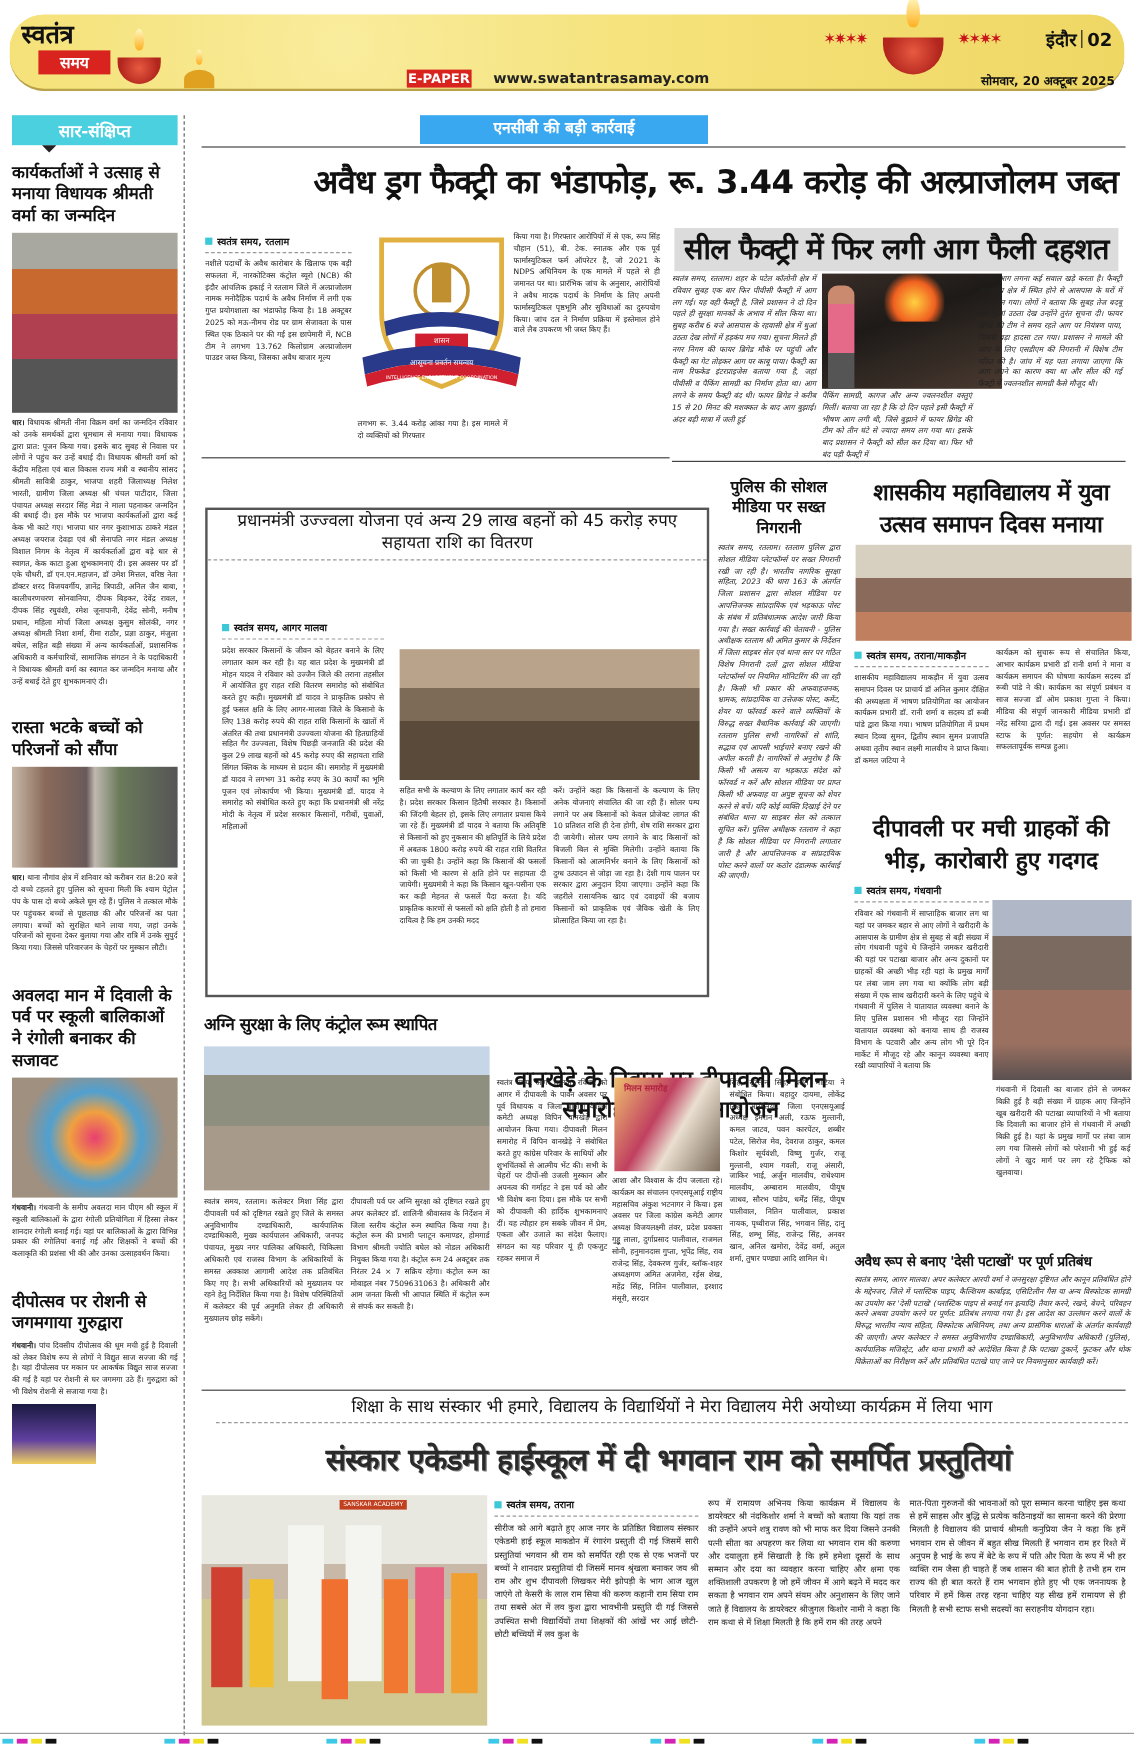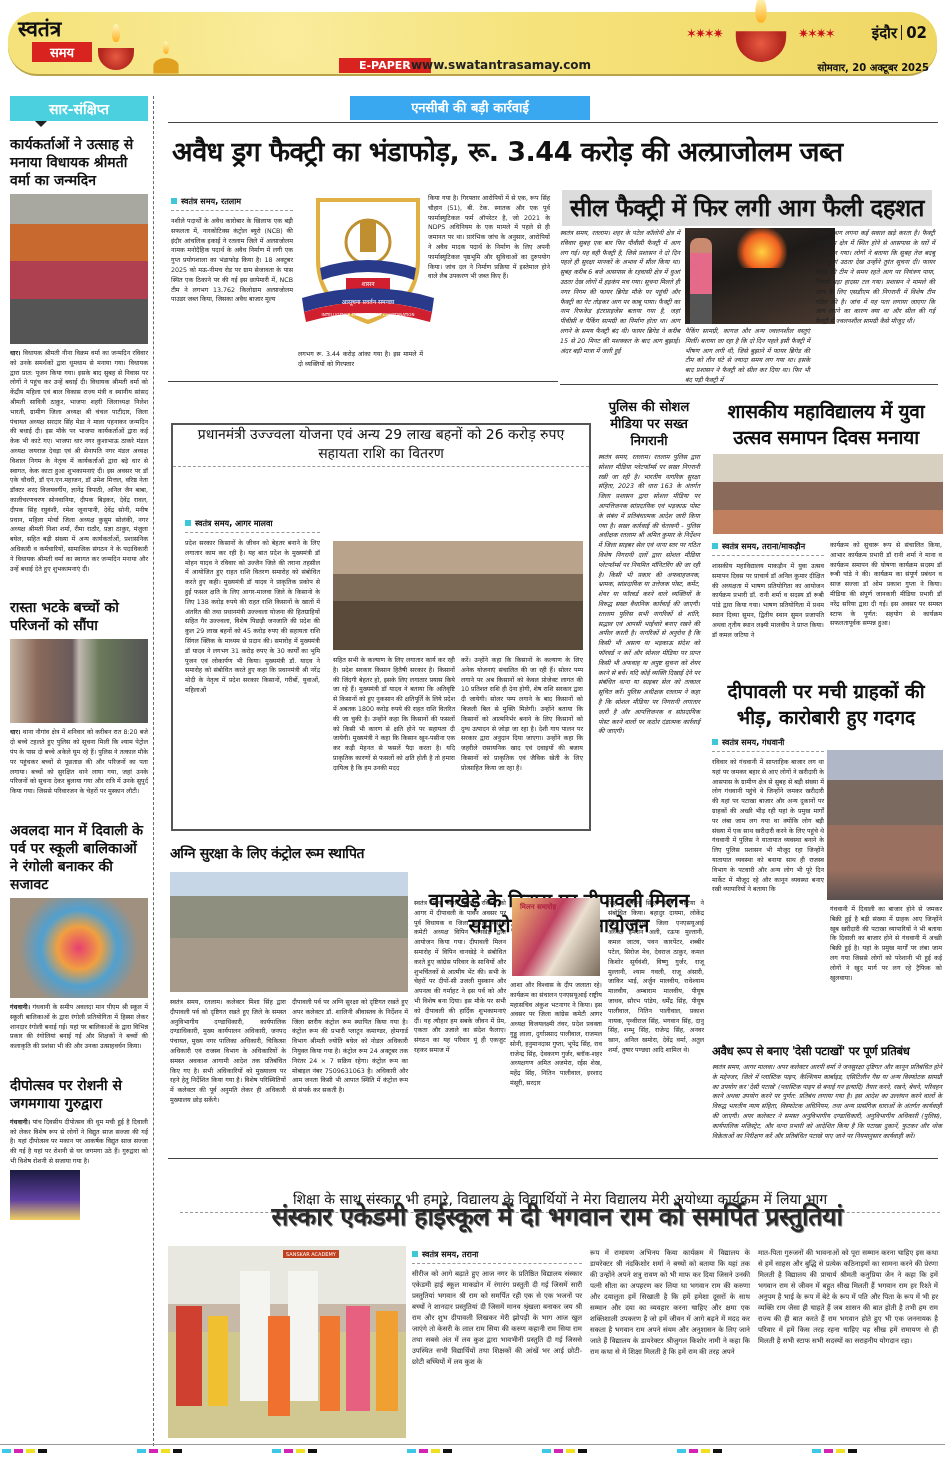--- a/index.html
+++ b/index.html
@@ -8,39 +8,39 @@
 
   .masthead { position: absolute; left: 8px; top: 12px; width: 929px; height: 64px; background: #f5e27a;
     background-image: radial-gradient(circle at 30% 40%, #f9ec9c 0, #f5e27a 40%, #efd764 100%); border-bottom: 2px solid #b9a24a; border-radius: 29px; }
   .logo { position: absolute; left: 10px; top: 4px; width: 58px; }
   .logo-top { font-family: "DejaVu Serif", serif; font-weight: bold; font-size: 21px; color: #111; line-height: 26px; }
   .logo-bottom { display: inline-block; background: #d9231f; color: #fff; font-weight: bold; font-size: 13px; padding: 1px 18px; margin-left: 14px; }
   .diya { position: absolute; width: 36px; height: 30px; }
   .diya .bowl { position: absolute; bottom: 0; left: 0; width: 36px; height: 22px; border-radius: 0 0 18px 18px; background: radial-gradient(circle at 50% 40%, #e85a40, #b3261e 70%); }
   .diya .flame { position: absolute; left: 14px; top: -16px; width: 8px; height: 18px; border-radius: 50% 50% 40% 40%; background: linear-gradient(#fff8c0, #ffb020); }
   .masthead-title { position: absolute; left: 215px; top: 6px; font-size: 23px; color: #a4121a; font-weight: bold; letter-spacing: -0.5px; }
-  .epaper { position: absolute; left: 331px; top: 46px; background: #d9231f; color: #fff; font-size: 11px; font-weight: bold; padding: 1px 20px; text-align: center; }
+  .epaper { position: absolute; left: 331px; top: 46px; background: #d9231f; color: #fff; font-size: 11px; font-weight: bold; padding: 1px 1px; text-align: center; }
   .website { position: absolute; left: 403px; top: 46px; font-size: 12px; font-weight: bold; color: #222; }
   .city-page { position: absolute; right: 10px; top: 10px; font-size: 15px; font-weight: bold; }
   .city-page .sep { display: inline-block; width: 1px; height: 15px; background: #222; margin: 0 4px; vertical-align: -2px; }
   .date { position: absolute; right: 8px; top: 48px; font-size: 10px; font-weight: bold; }
   .stars { position: absolute; top: 14px; color: #c8141a; font-size: 13px; letter-spacing: -2px; }
 
   .col-left { position: absolute; left: 10px; top: 96px; width: 138px; }
   .col-divider { position: absolute; left: 153px; top: 96px; width: 0; height: 1350px; border-left: 1px dashed #666; }
   .pill { background: #4bd0e0; color: #fff; font-weight: bold; text-align: center; font-size: 14px; padding: 3px 0; position: relative; }
   .pill::after { content: ""; position: absolute; left: 25px; bottom: -6px; border-left: 6px solid transparent; border-right: 6px solid transparent; border-top: 6px solid #222; }
   .h-left { font-weight: bold; font-size: 14px; line-height: 18px; margin: 25px 0 5px; }
   .photo { background: #8a8070; position: relative; overflow: hidden; }
   .tiny { font-size: 6.3px; line-height: 9.8px; text-align: justify; color: #222; }
   .tiny b { font-weight: bold; }
 
   .kicker { position: absolute; left: 350px; top: 96px; width: 240px; height: 24px; background: #3aa8f0; color: #fff; font-weight: bold; text-align: center; font-size: 13px; line-height: 24px; }
   .rule { position: absolute; height: 0; border-top: 1px solid #444; }
-  .h-main { position: absolute; left: 172px; top: 132px; width: 760px; font-size: 27px; font-weight: bold; letter-spacing: -0.5px; white-space: nowrap; }
+  .h-main { position: absolute; left: 172px; top: 132px; width: 760px; font-size: 27px; font-weight: bold; letter-spacing: -0.5px; white-space: nowrap; text-align: right; }
 
   .byline { font-size: 8px; font-weight: bold; padding-bottom: 4px; border-bottom: 1px dashed #999; margin-bottom: 5px; }
   .byline::before { content: ""; display: inline-block; width: 6px; height: 6px; background: #3cc8d6; margin-right: 4px; }
   .abs { position: absolute; }
 
   .ncb-logo { position: absolute; left: 298px; top: 190px; width: 140px; height: 140px; }
   .seal-banner { position: absolute; left: 562px; top: 190px; width: 370px; height: 36px; background: #dcdcdc; font-size: 24px; font-weight: bold; text-align: center; line-height: 36px; letter-spacing: -0.5px; }
   .fire-photo { position: absolute; left: 685px; top: 228px; width: 150px; height: 96px; background: linear-gradient(160deg, #3a2e28 0, #1d1a18 40%, #4a3a30 100%); overflow: hidden; }
   .fire-photo .flame { position: absolute; left: 52px; top: 0; width: 50px; height: 40px; background: radial-gradient(circle at 50% 60%, #ffd040, #f06020 50%, transparent 75%); }
   .fire-photo .man { position: absolute; left: 5px; top: 10px; width: 22px; height: 86px; background: linear-gradient(#c98a70 0 18%, #e56a8a 18% 65%, #555 65%); border-radius: 8px 8px 0 0; }
@@ -58,21 +58,21 @@
   .h-diwali-crowd { position: absolute; left: 710px; top: 678px; width: 232px; font-size: 19px; line-height: 26px; text-align: center; }
   .market-photo { position: absolute; left: 827px; top: 750px; width: 116px; height: 150px; background: linear-gradient(#b0b8c8 0 20%, #7a6a60 20% 50%, #9a7060 50% 80%, #5a5050); }
 
   .h-agni { position: absolute; left: 170px; top: 843px; width: 240px; font-size: 14px; font-weight: bold; letter-spacing: -0.4px; white-space: nowrap; }
   .agni-photo { position: absolute; left: 170px; top: 872px; width: 238px; height: 120px; background: linear-gradient(#c6d6e6 0 20%, #8f8f7f 20% 55%, #a89a8a 55%); }
   .h-wankhede { position: absolute; left: 414px; top: 888px; width: 290px; font-size: 19px; text-align: center; line-height: 25px; }
   .speaker-photo { position: absolute; left: 512px; top: 898px; width: 88px; height: 78px; background: linear-gradient(120deg, #f0c070, #c04060 40%, #eadfd0 60%, #7a6a5a); }
 
   .h-patakhe { position: absolute; left: 712px; top: 1043px; width: 232px; font-size: 11.5px; font-weight: bold; letter-spacing: -0.3px; white-space: nowrap; }
 
-  .h-sanskar-kicker { position: absolute; left: 180px; top: 1162px; width: 760px; font-size: 14px; text-align: center; border-bottom: 1px dashed #999; padding-bottom: 4px; margin-top: 27px; }
+  .h-sanskar-kicker { position: absolute; left: 180px; top: 1162px; width: 760px; font-size: 14px; text-align: center; border-bottom: 1px dashed #999; padding-bottom: 4px; }
   .h-sanskar { position: absolute; left: 172px; top: 1198px; width: 770px; font-size: 25px; font-weight: bold; text-align: center; color: #2a2a2a; letter-spacing: -0.5px; text-shadow: 1px 1px 0 #888; }
   .kids-photo { position: absolute; left: 168px; top: 1246px; width: 238px; height: 192px; background: linear-gradient(#e8e8e0 0 30%, #c8b8a8 30% 45%, #d0c890 45%); overflow: hidden; }
 
   .regmarks { position: absolute; left: 0; top: 1449px; width: 945px; height: 10px; }
   .bottom-rule { position: absolute; left: 0; top: 1444px; width: 945px; border-top: 1px solid #999; }
   .reg { position: absolute; top: 0; display: flex; gap: 3px; }
   .reg span { display: block; width: 9px; height: 4px; }
 </style>
 </head>
 <body>
@@ -153,21 +153,21 @@
 <p class="tiny abs" style="left:560px; top:228px; width:120px; font-style:italic;">स्वतंत्र समय, रतलाम। शहर के पटेल कॉलोनी क्षेत्र में रविवार सुबह एक बार फिर पीवीसी फैक्ट्री में आग लग गई। यह वही फैक्ट्री है, जिसे प्रशासन ने दो दिन पहले ही सुरक्षा मानकों के अभाव में सील किया था। सुबह करीब 6 बजे आसपास के रहवासी क्षेत्र में धुआं उठता देख लोगों में हड़कंप मच गया। सूचना मिलते ही नगर निगम की फायर ब्रिगेड मौके पर पहुंची और फैक्ट्री का गेट तोड़कर आग पर काबू पाया। फैक्ट्री का नाम रिफकेड इंटरप्राइजेस बताया गया है, जहां पीवीसी व पैकिंग सामग्री का निर्माण होता था। आग लगने के समय फैक्ट्री बंद थी। फायर ब्रिगेड ने करीब 15 से 20 मिनट की मशक्कत के बाद आग बुझाई। अंदर बड़ी मात्रा में जली हुई</p>
 <div class="fire-photo">
     <div class="flame"></div>
     <div class="man"></div>
   </div>
 <p class="tiny abs" style="left:685px; top:326px; width:125px; font-style:italic;">पैकिंग सामग्री, कागज और अन्य ज्वलनशील वस्तुएं मिलीं। बताया जा रहा है कि दो दिन पहले इसी फैक्ट्री में भीषण आग लगी थी, जिसे बुझाने में फायर ब्रिगेड की टीम को तीन घंटे से ज्यादा समय लग गया था। इसके बाद प्रशासन ने फैक्ट्री को सील कर दिया था। फिर भी बंद पड़ी फैक्ट्री में</p>
 <p class="tiny abs" style="left:815px; top:228px; width:120px; font-style:italic;">दोबारा आग लगना कई सवाल खड़े करता है। फैक्ट्री आवासीय क्षेत्र में स्थित होने से आसपास के घरों में धुआं फैल गया। लोगों ने बताया कि सुबह तेज बदबू और धुआं उठता देख उन्होंने तुरंत सूचना दी। फायर ब्रिगेड की टीम ने समय रहते आग पर नियंत्रण पाया, जिससे बड़ा हादसा टल गया। प्रशासन ने मामले की जांच के लिए एसडीएम की निगरानी में विशेष टीम गठित की है। जांच में यह पता लगाया जाएगा कि आग लगने का कारण क्या था और सील की गई फैक्ट्री में ज्वलनशील सामग्री कैसे मौजूद थी।</p>
 <div class="rule" style="left:560px; top:384px; width:378px;"></div>
 
 <section class="box-kisan">
-  <div class="sub-kisan">प्रधानमंत्री उज्ज्वला योजना एवं अन्य 29 लाख बहनों को 26 करोड़ रुपए सहायता राशि का वितरण</div>
+  <div class="sub-kisan">प्रधानमंत्री उज्ज्वला योजना एवं अन्य 29 लाख बहनों को 45 करोड़ रुपए सहायता राशि का वितरण</div>
   <div class="abs" style="left:12px; top:92px; width:135px;">
     <div class="byline">स्वतंत्र समय, आगर मालवा</div>
     <p class="tiny">प्रदेश सरकार किसानों के जीवन को बेहतर बनाने के लिए लगातार काम कर रही है। यह बात प्रदेश के मुख्यमंत्री डॉ मोहन यादव ने रविवार को उज्जैन जिले की तराना तहसील में आयोजित हुए राहत राशि वितरण समारोह को संबोधित करते हुए कही। मुख्यमंत्री डॉ यादव ने प्राकृतिक प्रकोप से हुई फसल क्षति के लिए आगर-मालवा जिले के किसानो के लिए 138 करोड़ रुपये की राहत राशि किसानों के खातों में अंतरित की तथा प्रधानमंत्री उज्ज्वला योजना की हितग्राहियों सहित गैर उज्ज्वला, विशेष पिछड़ी जनजाति की प्रदेश की कुल 29 लाख बहनों को 45 करोड़ रुपए की सहायता राशि सिंगल क्लिक के माध्यम से प्रदान की। समारोह में मुख्यमंत्री डॉ यादव ने लगभग 31 करोड़ रुपए के 30 कार्यों का भूमि पूजन एवं लोकार्पण भी किया। मुख्यमंत्री डॉ. यादव ने समारोह को संबोधित करते हुए कहा कि प्रधानमंत्री श्री नरेंद्र मोदी के नेतृत्व में प्रदेश सरकार किसानों, गरीबों, युवाओं, महिलाओं</p>
   </div>
   <div class="meeting-photo"></div>
   <p class="tiny abs" style="left:160px; top:230px; width:122px;">सहित सभी के कल्याण के लिए लगातार कार्य कर रही है। प्रदेश सरकार किसान हितैषी सरकार है। किसानों की जिंदगी बेहतर हो, इसके लिए लगातार प्रयास किये जा रहे हैं। मुख्यमंत्री डॉ यादव ने बताया कि अतिवृष्टि से किसानों को हुए नुकसान की क्षतिपूर्ति के लिये प्रदेश में अबतक 1800 करोड़ रुपये की राहत राशि वितरित की जा चुकी है। उन्होंने कहा कि किसानों की फसलों को किसी भी कारण से क्षति होने पर सहायता दी जायेगी। मुख्यमंत्री ने कहा कि किसान खून-पसीना एक कर कड़ी मेहनत से फसलें पैदा करता है। यदि प्राकृतिक कारणों से फसलों को क्षति होती है तो हमारा दायित्व है कि हम उनकी मदद</p>
   <p class="tiny abs" style="left:288px; top:230px; width:122px;">करें। उन्होंने कहा कि किसानों के कल्याण के लिए अनेक योजनाएं संचालित की जा रही हैं। सोलर पम्प लगाने पर अब किसानों को केवल प्रोजेक्ट लागत की 10 प्रतिशत राशि ही देना होगी, शेष राशि सरकार द्वारा दी जायेगी। सोलर पम्प लगाने के बाद किसानों को बिजली बिल से मुक्ति मिलेगी। उन्होंने बताया कि किसानों को आत्मनिर्भर बनाने के लिए किसानों को दुग्ध उत्पादन से जोड़ा जा रहा है। देशी गाय पालन पर सरकार द्वारा अनुदान दिया जाएगा। उन्होंने कहा कि जहरीले रासायनिक खाद एवं दवाइयों की बजाय किसानों को प्राकृतिक एवं जैविक खेती के लिए प्रोत्साहित किया जा रहा है।</p>
 </section>
 
 <div class="police-col">

